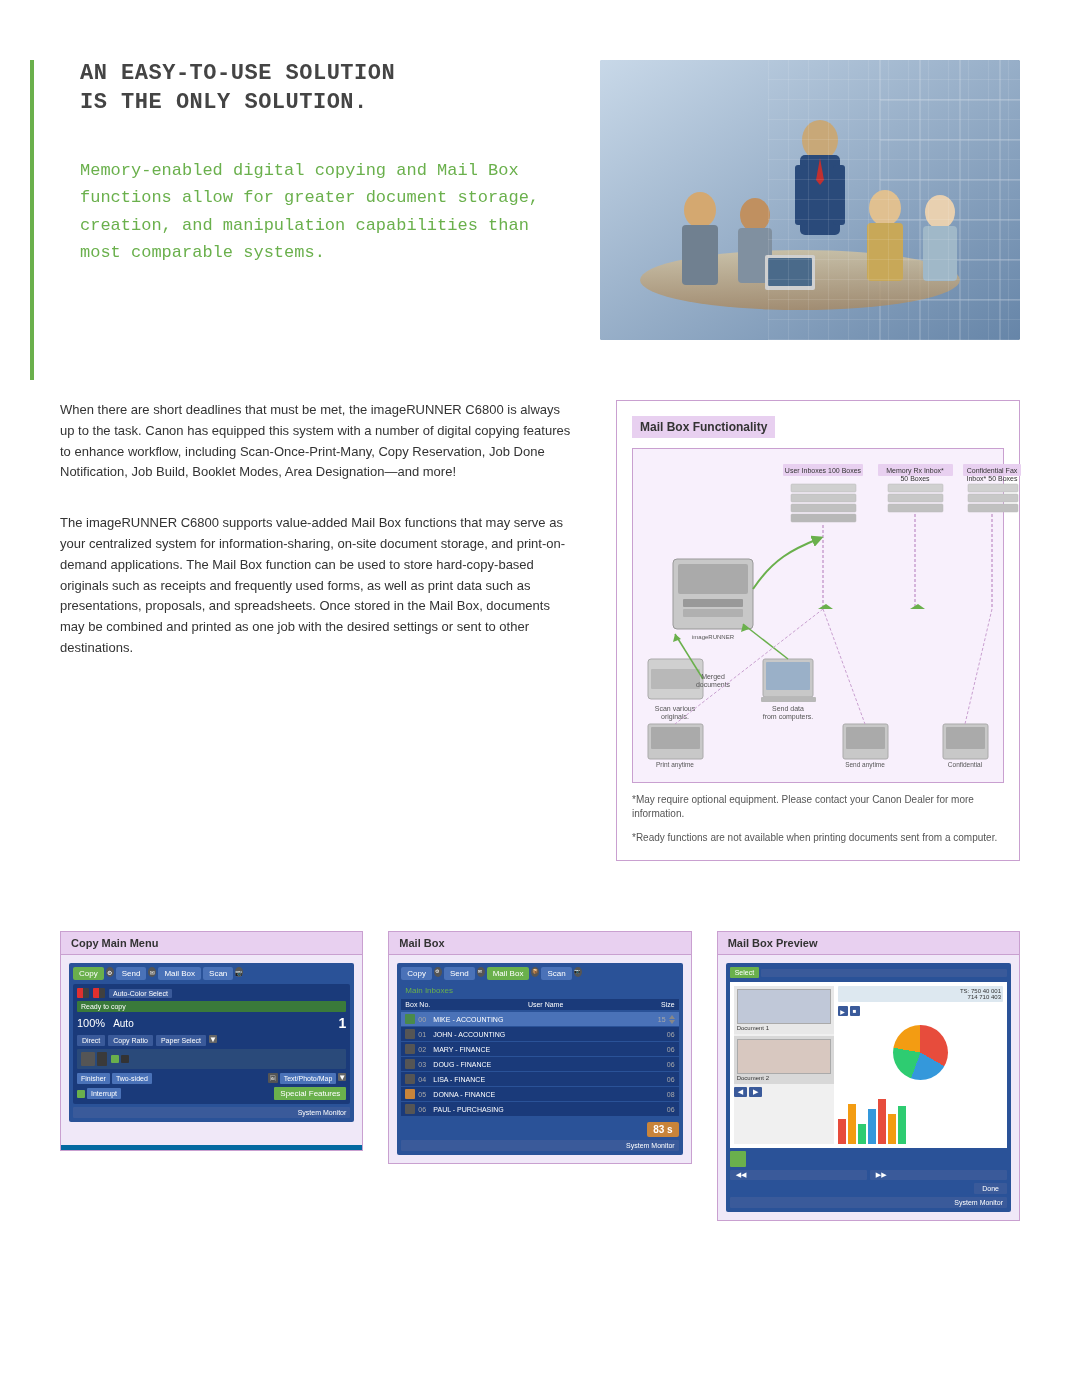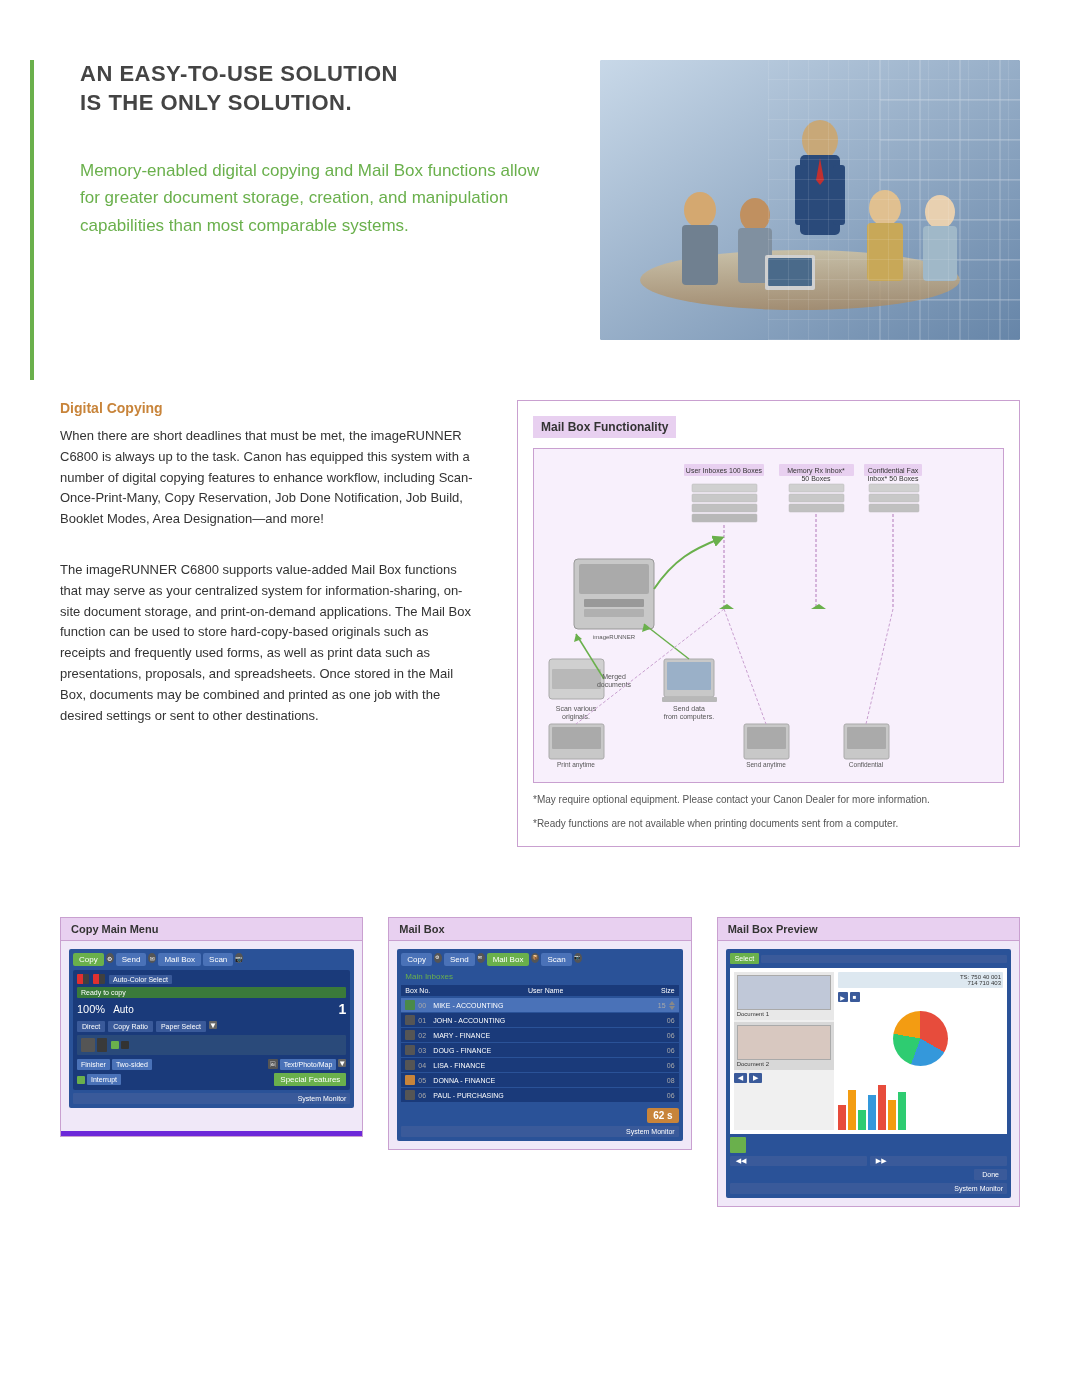--- a/index.html
+++ b/index.html
@@ -26,20 +26,21 @@
     
     .top-section {
       display: flex;
       padding: 60px 60px 40px 60px;
       gap: 40px;
     }
 
     .top-left {
       flex: 1;
       padding-left: 20px;
+      font-family: Liberation Mono, monospace;
     }
 
     .headline {
       font-size: 22px;
       font-weight: bold;
       color: #444;
       line-height: 1.3;
       margin-bottom: 40px;
       text-transform: uppercase;
       letter-spacing: 0.5px;
@@ -85,21 +86,21 @@
 
     .section-text {
       font-size: 13px;
       color: #333;
       line-height: 1.6;
       margin-bottom: 30px;
     }
 
     
     .right-diagram {
-      width: 503px;
+      width: 404px;
       flex-shrink: 0;
       border-radius: 6px;
     }
 
     .diagram-box {
       border: 1px solid #c9a0d0;
       padding: 15px;
       background: #fff;
     }
 
@@ -124,21 +125,21 @@
     .bottom-section {
       display: flex;
       padding: 40px 60px 40px 60px;
       gap: 25px;
       align-items: flex-start;
     }
 
     .preview-box {
       flex: 1;
       border: 1px solid #c9a0d0;
-      background: #6d28d9;
+      background: #0369a1;
       min-height: 220px;
     }
 
     .preview-title {
       background: #e8d0f0;
       padding: 5px 10px;
       font-size: 11px;
       font-weight: bold;
       color: #333;
       border-bottom: 1px solid #c9a0d0;
@@ -462,21 +463,20 @@
 
         <polygon points="220,98 216,120 220,125 224,120" fill="#c03030"></polygon>
       </svg>
     </div>
   </div>
 </div>
 
 <div class="middle-section">
   <div class="left-content">
 
-    <h2 class="section-heading">Digital Copying</h2>
     <p class="section-text">When there are short deadlines that must be met, the imageRUNNER C6800 is always up to the task. Canon has equipped this system with a number of digital copying features to enhance workflow, including Scan-Once-Print-Many, Copy Reservation, Job Done Notification, Job Build, Booklet Modes, Area Designation—and more!</p>
 
     <p class="section-text">The imageRUNNER C6800 supports value-added Mail Box functions that may serve as your centralized system for information-sharing, on-site document storage, and print-on-demand applications. The Mail Box function can be used to store hard-copy-based originals such as receipts and frequently used forms, as well as print data such as presentations, proposals, and spreadsheets. Once stored in the Mail Box, documents may be combined and printed as one job with the desired settings or sent to other destinations.</p>
   </div>
 
   <div class="right-diagram">
     <div class="diagram-box">
       <div class="diagram-title">Mail Box Functionality</div>
       <div style="background: #f8f0fc; border: 1px solid #c9a0d0; padding: 10px; min-height: 300px;">
         
@@ -716,21 +716,21 @@
         </div>
 
         <div class="mailbox-list-item">
           <div style="width:10px;height:10px;background:#555;border-radius:1px;"></div>
           <span class="mailbox-item-num">06</span>
           <span class="mailbox-item-name">PAUL - PURCHASING</span>
           <span class="mailbox-item-count">06</span>
         </div>
 
         <div style="text-align:right;margin-top:3px;">
-          <span class="countdown-badge">62 s</span>
+          <span class="countdown-badge">83 s</span>
         </div>
 
         <div class="system-monitor-bar">System Monitor</div>
       </div>
     </div>
   </div>
 
   <div class="preview-box">
     <div class="preview-title">Mail Box Preview</div>
     <div class="preview-content">

